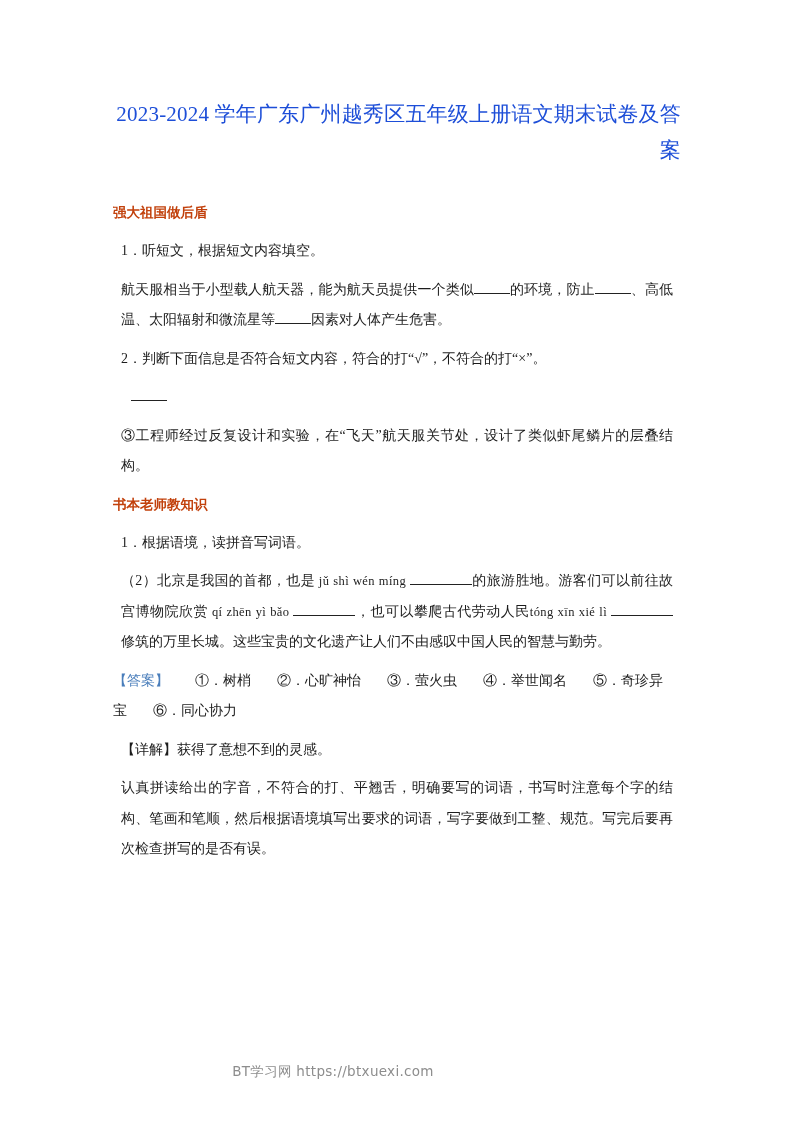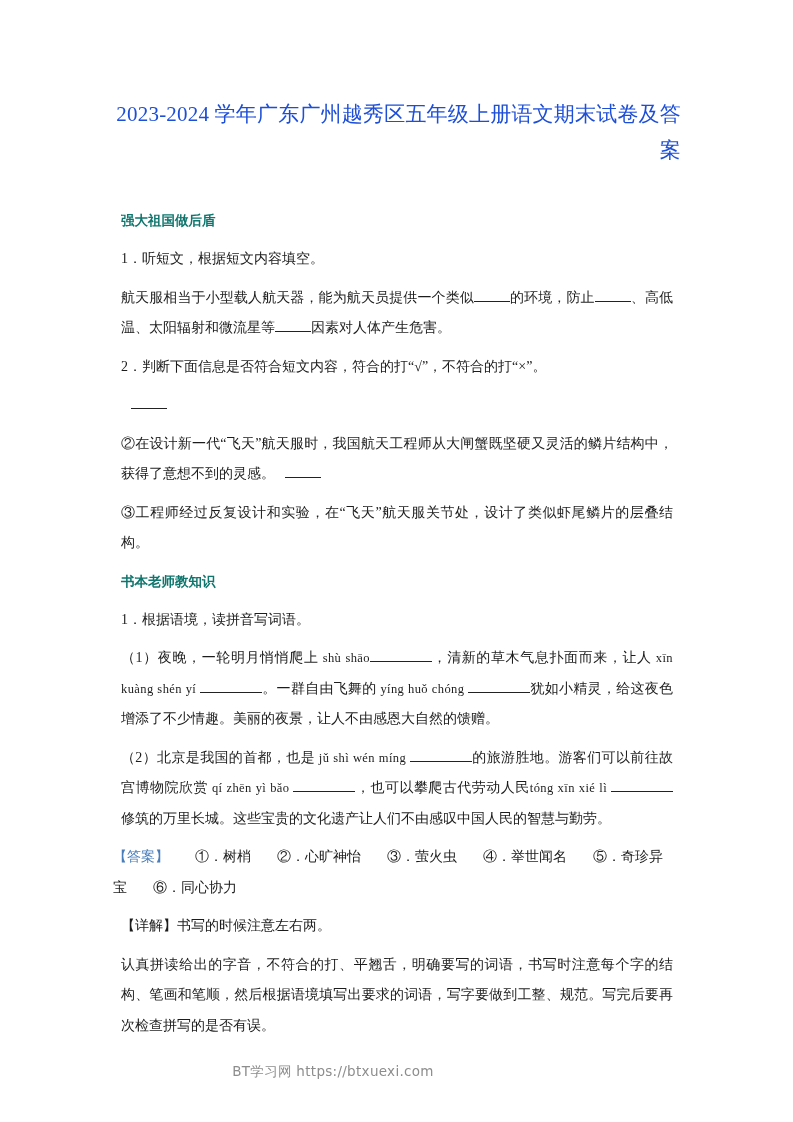--- a/index.html
+++ b/index.html
@@ -36,22 +36,22 @@
     letter-spacing: 0.2px;
     margin: 0 0 0 0;
     color: #1d4ed8;
   }
   .title-spacer { height: 30px; }
 
   .sec-head {
     font-size: 13.5px;
     font-weight: bold;
     line-height: 30px;
-    margin: 8px;
-    color: #0f766e;
+    margin: 0;
+    color: #c2410c;
   }
   .para {
     font-size: 14px;
     line-height: 30.5px;
     margin: 8px;
     color: #1c1c1c;
     text-align: justify;
     text-justify: inter-character;
   }
 
@@ -108,36 +108,34 @@
     <p class="sec-head">强大祖国做后盾</p>
 
     <p class="para">1．听短文，根据短文内容填空。</p>
 
     <p class="para"><span>航天服相当于小型载人航天器，能为航天员提供一个类似</span><span class="blank b-md"></span><span>的环境，防止</span><span class="blank b-md"></span><span>、高低温、太阳辐射和微流星等</span><span class="blank b-md"></span><span>因素对人体产生危害。</span></p>
 
     <p class="para">2．判断下面信息是否符合短文内容，符合的打“√”，不符合的打“×”。</p>
 
     <p class="para"><span class="gap-sm"></span><span class="blank b-md"></span></p>
 
-    <p class="para"><span>②在设计新一代“飞天”航天服时，我国航天工程师从大闸蟹既坚硬又灵活的鳞片结构中，</span><span>获得了意想不到的灵感。</span><span class="gap-sm"></span><span class="blank b-md"></span></p>
 
     <p class="para">③工程师经过反复设计和实验，在“飞天”航天服关节处，设计了类似虾尾鳞片的层叠结构。</p>
 
     <p class="sec-head">书本老师教知识</p>
 
     <p class="para">1．根据语境，读拼音写词语。</p>
 
-    <p class="para"><span>（1）夜晚，一轮明月悄悄爬上</span> <span class="py">shù shāo</span><span class="blank b-xl"></span><span>，清新的草木气息扑面而来，让人</span> <span class="py">xīn kuàng shén yí</span> <span class="blank b-xl"></span><span>。一群自由飞舞的</span> <span class="py">yíng huǒ chóng</span> <span class="blank b-xl"></span><span>犹如小精灵，给这夜色增添了不少情趣。美丽的夜景，让人不由感恩大自然的馈赠。</span></p>
 
     <p class="para"><span>（2）北京是我国的首都，也是</span> <span class="py">jǔ shì wén míng</span> <span class="blank b-xl"></span><span>的旅游胜地。游客们可以前往故宫博物院欣赏</span> <span class="py">qí zhēn yì bǎo</span> <span class="blank b-xl"></span><span>，也可以攀爬古代劳动人民</span><span class="py">tóng xīn xié lì</span> <span class="blank b-xl"></span><span>修筑的万里长城。这些宝贵的文化遗产让人们不由感叹中国人民的智慧与勤劳。</span></p>
 
     <p class="ans-line"><span class="ans-label">【答案】</span><span class="gap-lg"></span><span class="ans-item">①．树梢</span><span class="gap-md"></span><span class="ans-item">②．心旷神怡</span><span class="gap-md"></span><span class="ans-item">③．萤火虫</span><span class="gap-md"></span><span class="ans-item">④．举世闻名</span><span class="gap-md"></span><span class="ans-item">⑤．奇珍异宝</span><span class="gap-md"></span><span class="ans-item">⑥．同心协力</span></p>
 
 
-    <p class="para"><span>【详解】</span><span>书写的时候注意左右两。</span></p>
+    <p class="para"><span>【详解】</span><span>获得了意想不到的灵感。</span></p>
 
     <p class="para">认真拼读给出的字音，不符合的打、平翘舌，明确要写的词语，书写时注意每个字的结构、笔画和笔顺，然后根据语境填写出要求的词语，写字要做到工整、规范。写完后要再次检查拼写的是否有误。</p>
 
 
   </div>
 
   <div class="footer">BT学习网 https://btxuexi.com</div>
 
 </div>
 

